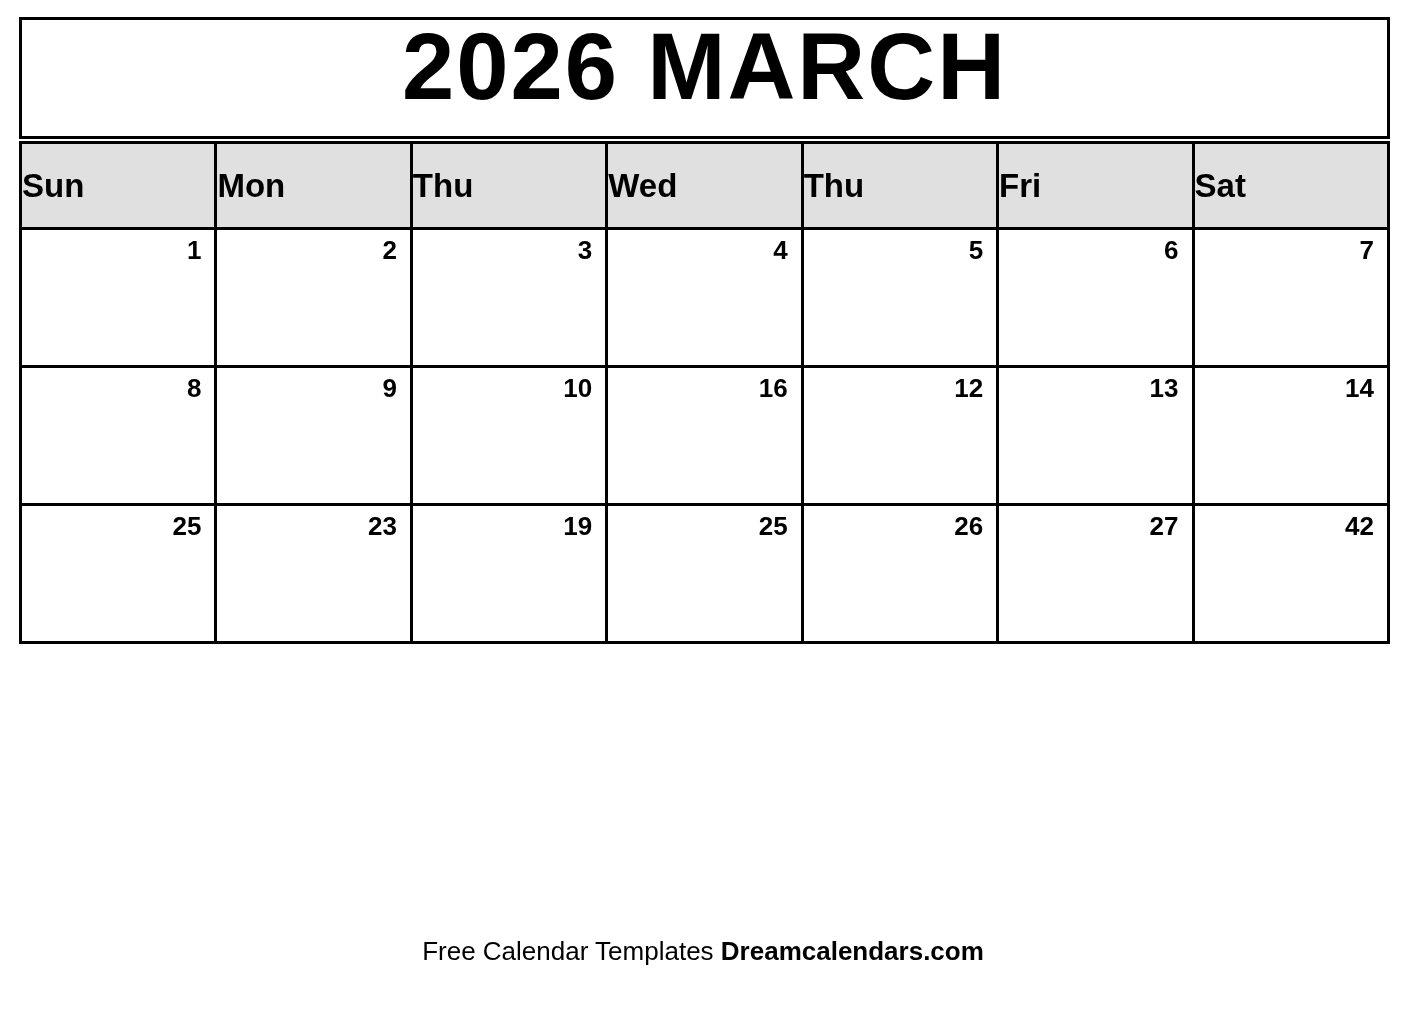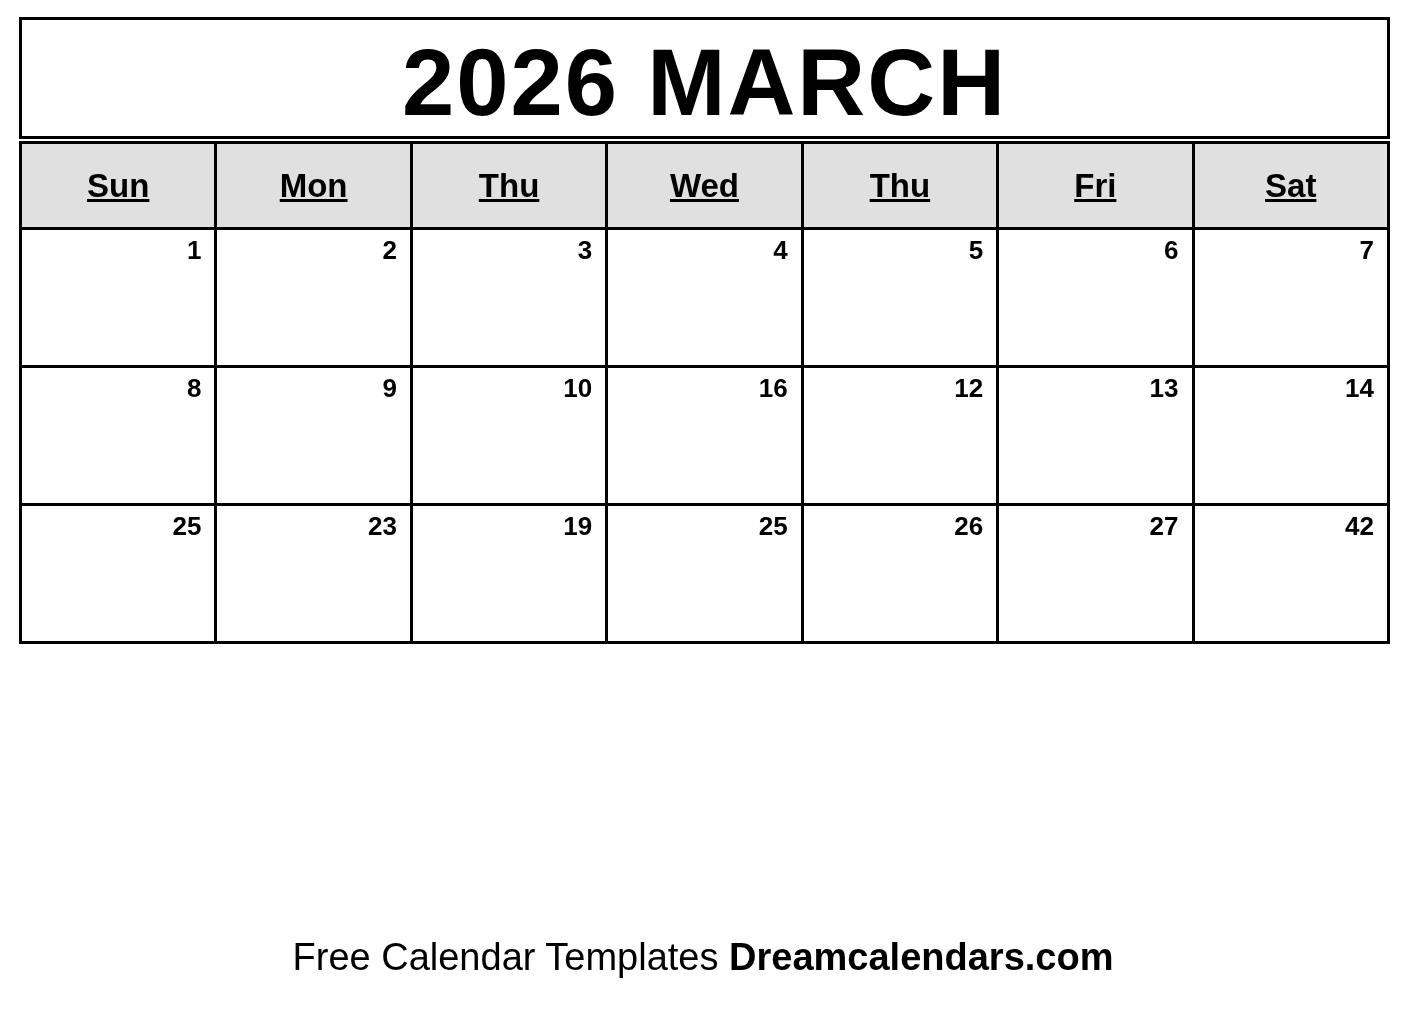--- a/index.html
+++ b/index.html
@@ -24,21 +24,21 @@
   .cal-wrap {
     position: absolute;
     left: 19px;
     top: 17px;
     width: 1371px;
   }
   .title-box {
     border: 3px solid var(--border, #000);
     height: 122px;
     display: flex;
-    align-items: flex-end;
+    align-items: flex-start;
     justify-content: center;
     margin-bottom: 2px;
     background: #fff;
   }
   .title {
     font-size: 94px;
     font-weight: bold;
     letter-spacing: 2px;
     white-space: pre;
     line-height: 1;
@@ -48,44 +48,43 @@
     width: 100%;
     border-collapse: collapse;
     table-layout: fixed;
   }
   table.cal th {
     background: var(--header-bg, #e0e0e0);
     border: 3px solid var(--border, #000);
     height: 86px;
     font-size: 33px;
     font-weight: bold;
-    text-align: center;
+    text-align: left;
     vertical-align: middle;
-    text-decoration: underline;
   }
   table.cal td {
     border: 3px solid var(--border, #000);
     height: 138px;
     background: #fff;
     vertical-align: top;
     text-align: right;
     padding: 6px 13px 0 0;
   }
   .daynum {
     font-size: 26px;
     font-weight: bold;
     line-height: 1.1;
   }
   .footer {
     position: absolute;
     left: 0;
     top: 936px;
     width: 1406px;
     text-align: center;
-    font-size: 38px;
+    font-size: 26px;
     white-space: pre;
   }
   .footer .brand {
     font-weight: bold;
   }
 </style>
 </head>
 <body>
 
 <div class="page">

